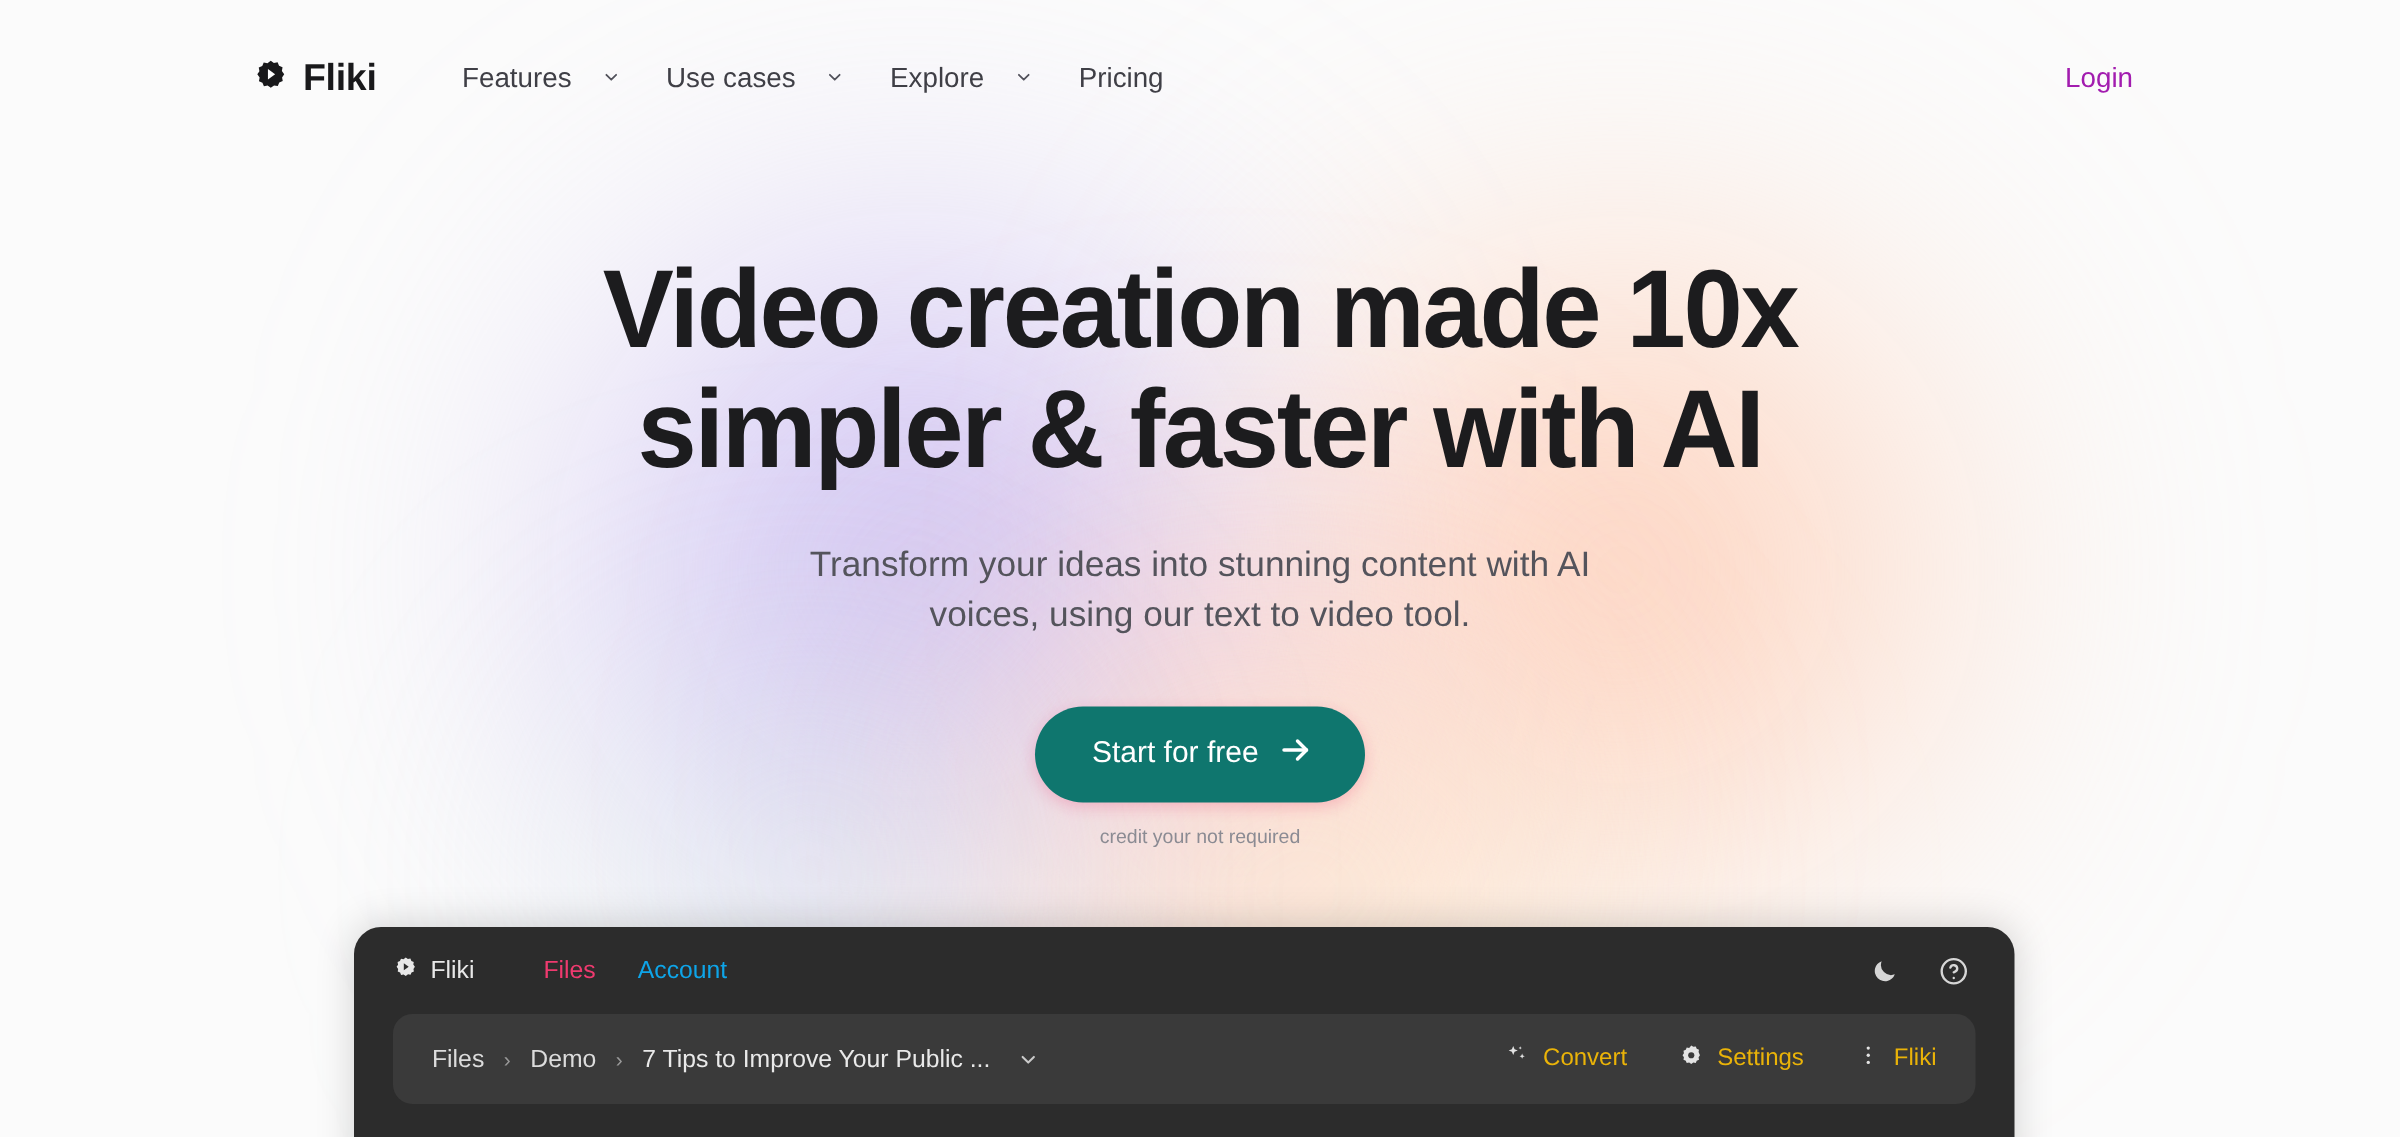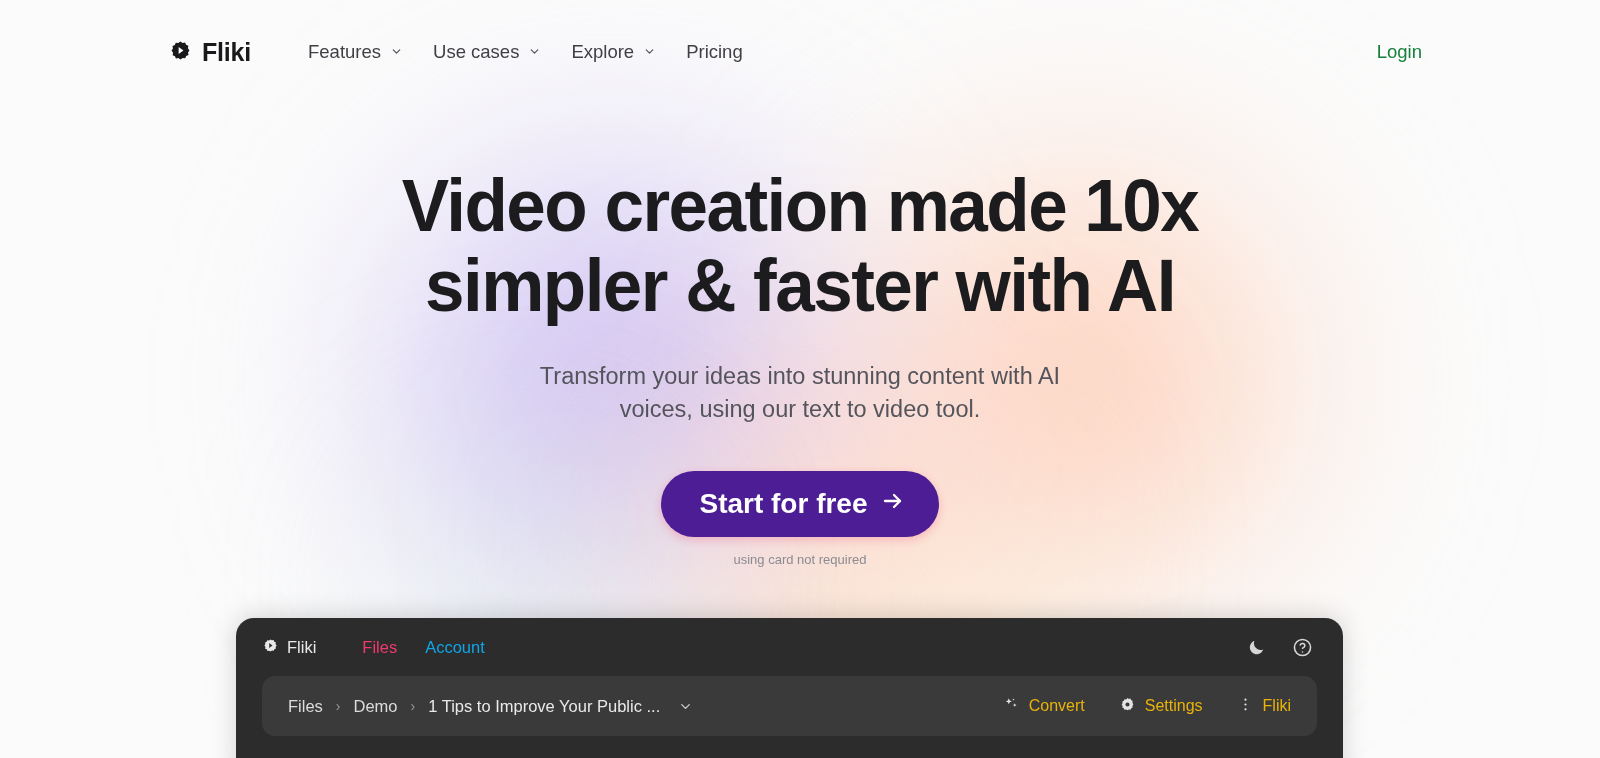--- a/index.html
+++ b/index.html
@@ -81,38 +81,38 @@
   }
 
   .nav-links {
     display:flex;
     align-items:center;
     gap:0;
   }
   .nav-link {
     display:flex;
     align-items:center;
-    gap:9px;
+    gap:20px;
     font-size:18.5px;
     color:#3f3f46;
     padding:8px 15px;
     cursor:pointer;
     white-space:nowrap;
   }
   .chev-down { display:block; flex:none; }
 
   .nav-right {
     margin-left:auto;
     display:flex;
     align-items:center;
     gap:30px;
   }
   .login-link {
     font-size:18.5px;
-    color:#15803d;
+    color:#a21caf;
     cursor:pointer;
   }
   .signup-btn {
     display:flex;
     align-items:center;
     gap:9px;
     background:#ec1b5a;
     color:#fff;
     font-size:15.5px;
     font-weight:700;
@@ -146,24 +146,24 @@
     font-size:23.5px;
     line-height:1.42;
     color:#54545c;
     max-width:600px;
   }
   .cta-wrap { margin-top:44px; }
   .cta-btn {
     display:inline-flex;
     align-items:center;
     gap:13px;
-    background:#4c1d95;
+    background:#0f766e;
     color:#fff;
-    font-size:28px;
-    font-weight:700;
+    font-size:20px;
+    font-weight:400;
     border:none;
     border-radius:999px;
     padding:17px 34px 17px 38px;
     cursor:pointer;
     box-shadow:0 3px 10px rgba(236,27,90,.22);
   }
   .cta-note {
     margin-top:15px;
     font-size:13px;
     color:#8b8b93;
@@ -336,21 +336,21 @@
   <div class="cta-wrap">
     <button class="cta-btn">
       <span>Start for free</span>
       <span>
         <svg width="24" height="24" viewBox="0 0 24 24" fill="none" stroke="#fff" stroke-width="2.3" stroke-linecap="round" stroke-linejoin="round">
             <line x1="4" y1="12" x2="19" y2="12"></line>
             <polyline points="13 6 19 12 13 18"></polyline>
           </svg>
       </span>
     </button>
-    <div class="cta-note">using card not required</div>
+    <div class="cta-note">credit your not required</div>
   </div>
 
 </main>
 
 <section class="app-preview">
 
   <div class="app-topbar">
 
     <div class="app-brand">
       <span>
@@ -382,21 +382,21 @@
 
   </div>
 
   <div class="app-subbar">
 
     <div class="crumbs">
       <span class="crumb">Files</span>
       <span class="crumb-sep">›</span>
       <span class="crumb">Demo</span>
       <span class="crumb-sep">›</span>
-      <span class="crumb last">1 Tips to Improve Your Public ...</span>
+      <span class="crumb last">7 Tips to Improve Your Public ...</span>
       <span class="crumb-chev">
         <svg width="15" height="15" viewBox="0 0 24 24" fill="none" stroke="#c9c9c9" stroke-width="2.2" stroke-linecap="round" stroke-linejoin="round">
             <polyline points="6 9 12 15 18 9"></polyline>
           </svg>
       </span>
     </div>
 
     <div class="toolbar">
 
       <div class="tool-btn">

